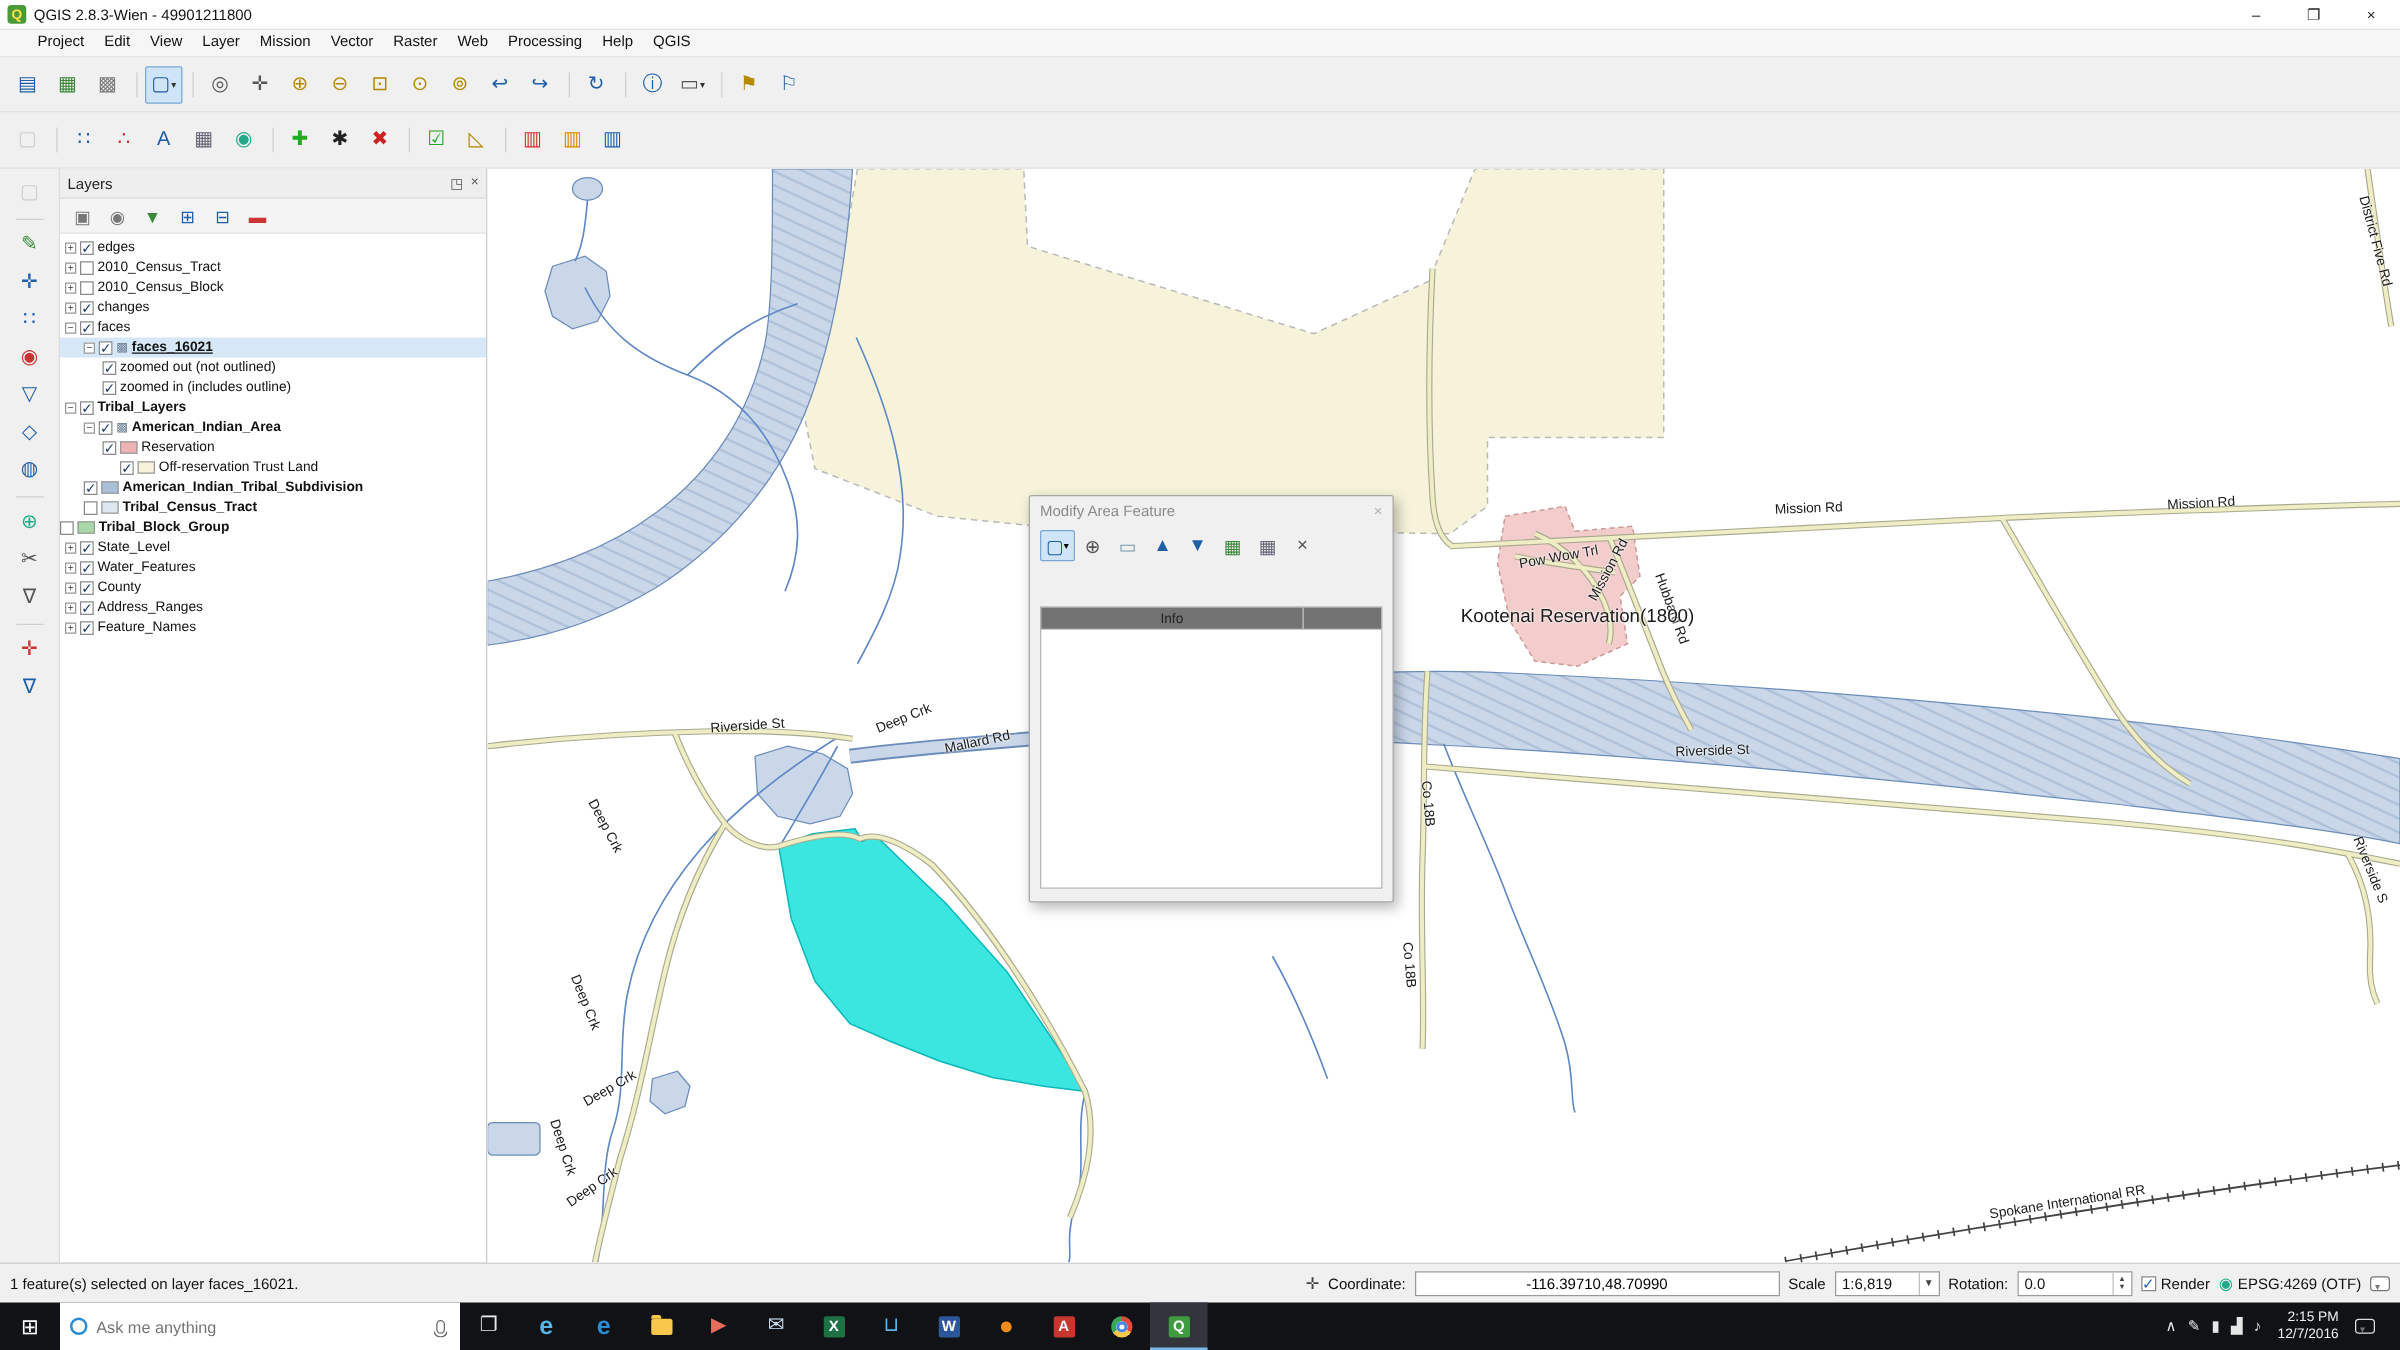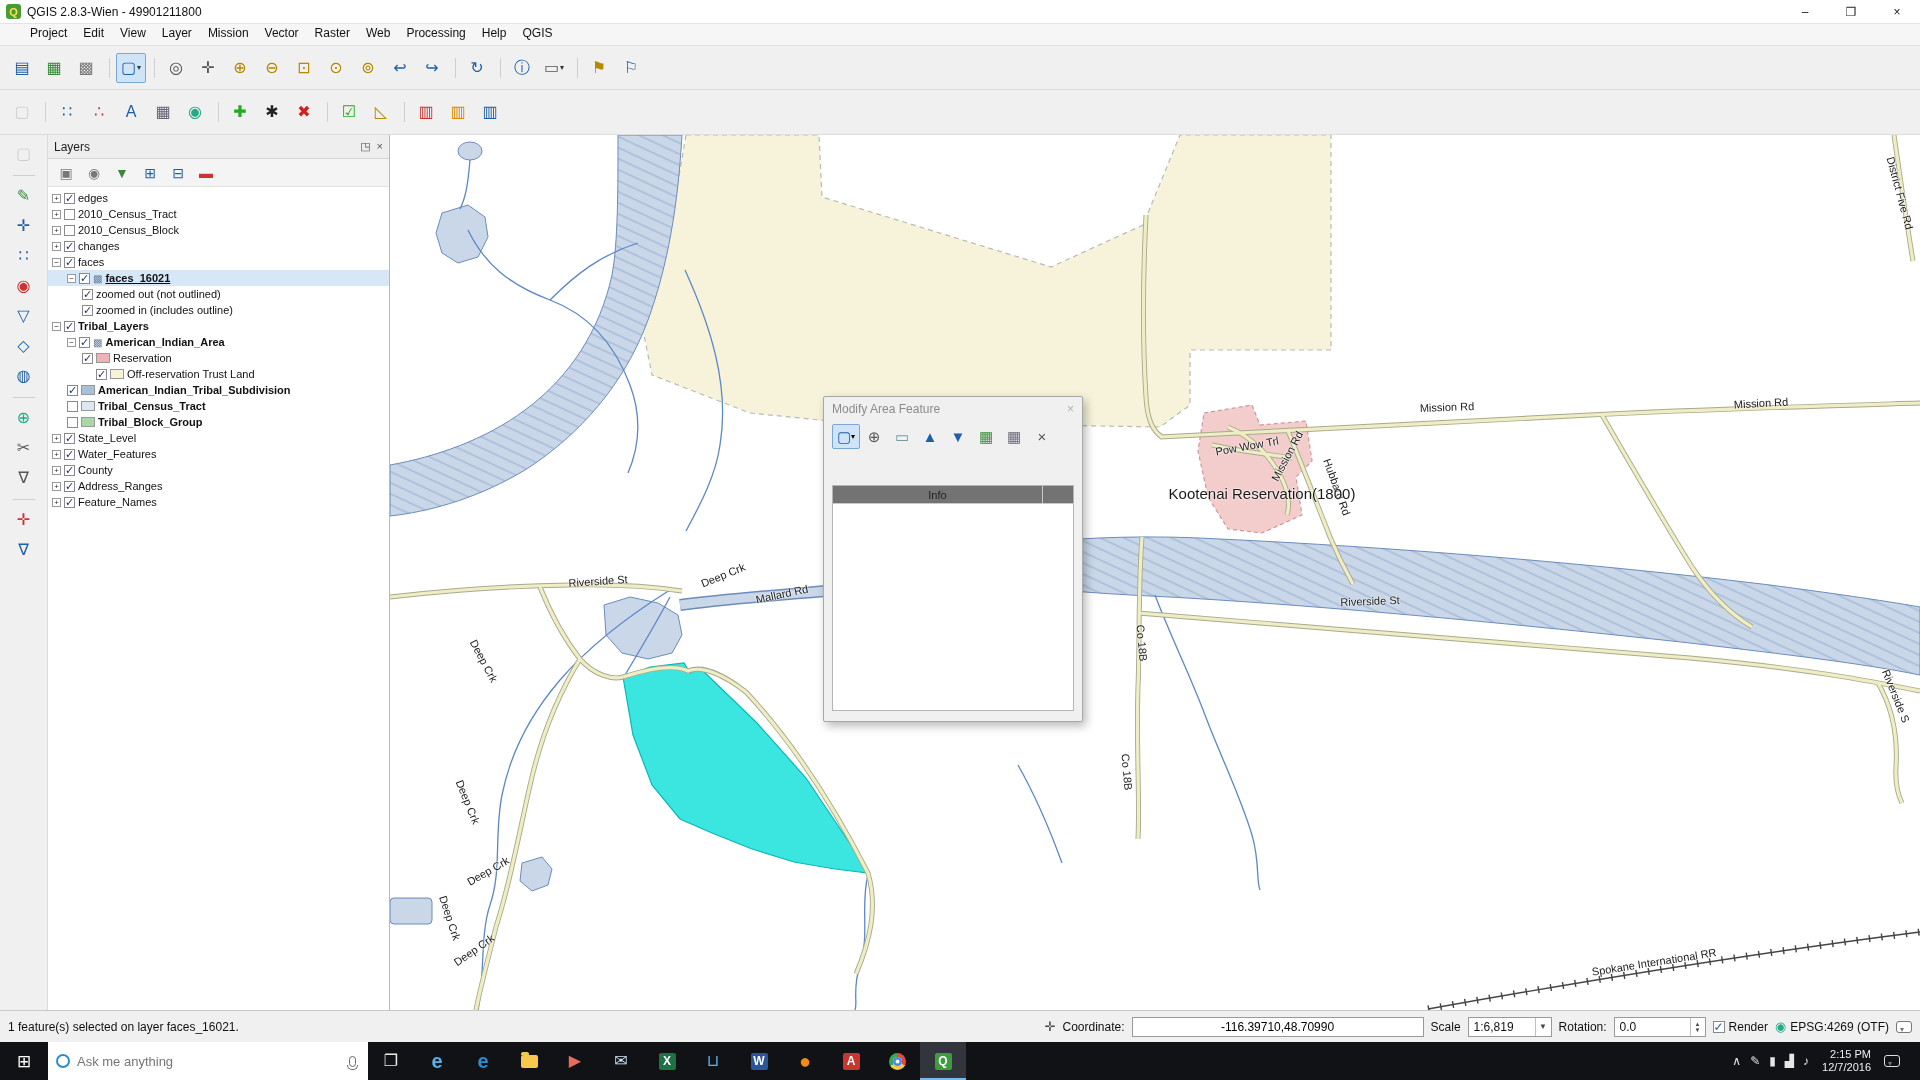--- a/index.html
+++ b/index.html
@@ -54,21 +54,21 @@
   .lbl { font-size:11px; color:#111; white-space:nowrap; }
   .lbl.bold { font-weight:bold; }
   .lbl.und { text-decoration:underline; }
 
   
   .map { flex:1; position:relative; background:#fff; overflow:hidden; }
   .map svg { position:absolute; left:0; top:0; }
   .map-label { position:absolute; font-size:11px; color:#1a1a1a; white-space:nowrap; transform:translate(-50%,-50%); text-shadow:0 0 2px #fff,0 0 2px #fff; }
 
   
-  .dialog { position:absolute; left:433px; top:261px; width:260px; height:326px; background:#f0f0f0; border:1px solid #a8a8a8; border-radius:2px; box-shadow:3px 4px 10px rgba(0,0,0,.28); }
+  .dialog { position:absolute; left:433px; top:261px; width:292px; height:326px; background:#f0f0f0; border:1px solid #a8a8a8; border-radius:2px; box-shadow:3px 4px 10px rgba(0,0,0,.28); }
   .dlg-title { height:24px; display:flex; align-items:center; padding:0 8px; }
   .dlg-title-text { font-size:12px; color:#8b8b8b; }
   .dlg-close { margin-left:auto; color:#b0b0b0; font-size:12px; }
   .dlg-geo { display:flex; align-items:center; padding:4px 8px; gap:8px; }
   .dlg-geo-label { font-size:11px; color:#222; }
   .combo { flex:1; height:21px; background:#fff; border:1px solid #9a9a9a; display:flex; align-items:center; }
   .combo-text { flex:1; font-size:11px; padding-left:5px; color:#111; }
   .combo-stepper { width:16px; height:100%; border-left:1px solid #c0c0c0; display:flex; flex-direction:column; align-items:center; justify-content:center; font-size:7px; color:#444; line-height:7px; }
   .dlg-tools { display:flex; align-items:center; padding:3px 8px 5px 8px; }
   .dbtn { width:28px; height:25px; display:flex; align-items:center; justify-content:center; border:1px solid transparent; border-radius:2px; }
@@ -511,21 +511,21 @@
           </div>
 
           <div class="trow" style="padding-left: 19px;">
 
             <span class="cb"></span>
             <span class="lswatch" style="background: rgb(220, 231, 242);"></span>
 
             <span class="lbl bold">Tribal_Census_Tract</span>
           </div>
 
-          <div class="trow" style="padding-left: 19px;">
+          <div class="trow" style="">
 
             <span class="cb"></span>
             <span class="lswatch" style="background: rgb(168, 216, 168);"></span>
 
             <span class="lbl bold">Tribal_Block_Group</span>
           </div>
 
           <div class="trow" style="padding-left: 4px;">
             <span class="exp">+</span>
             <span class="cb on"></span>

